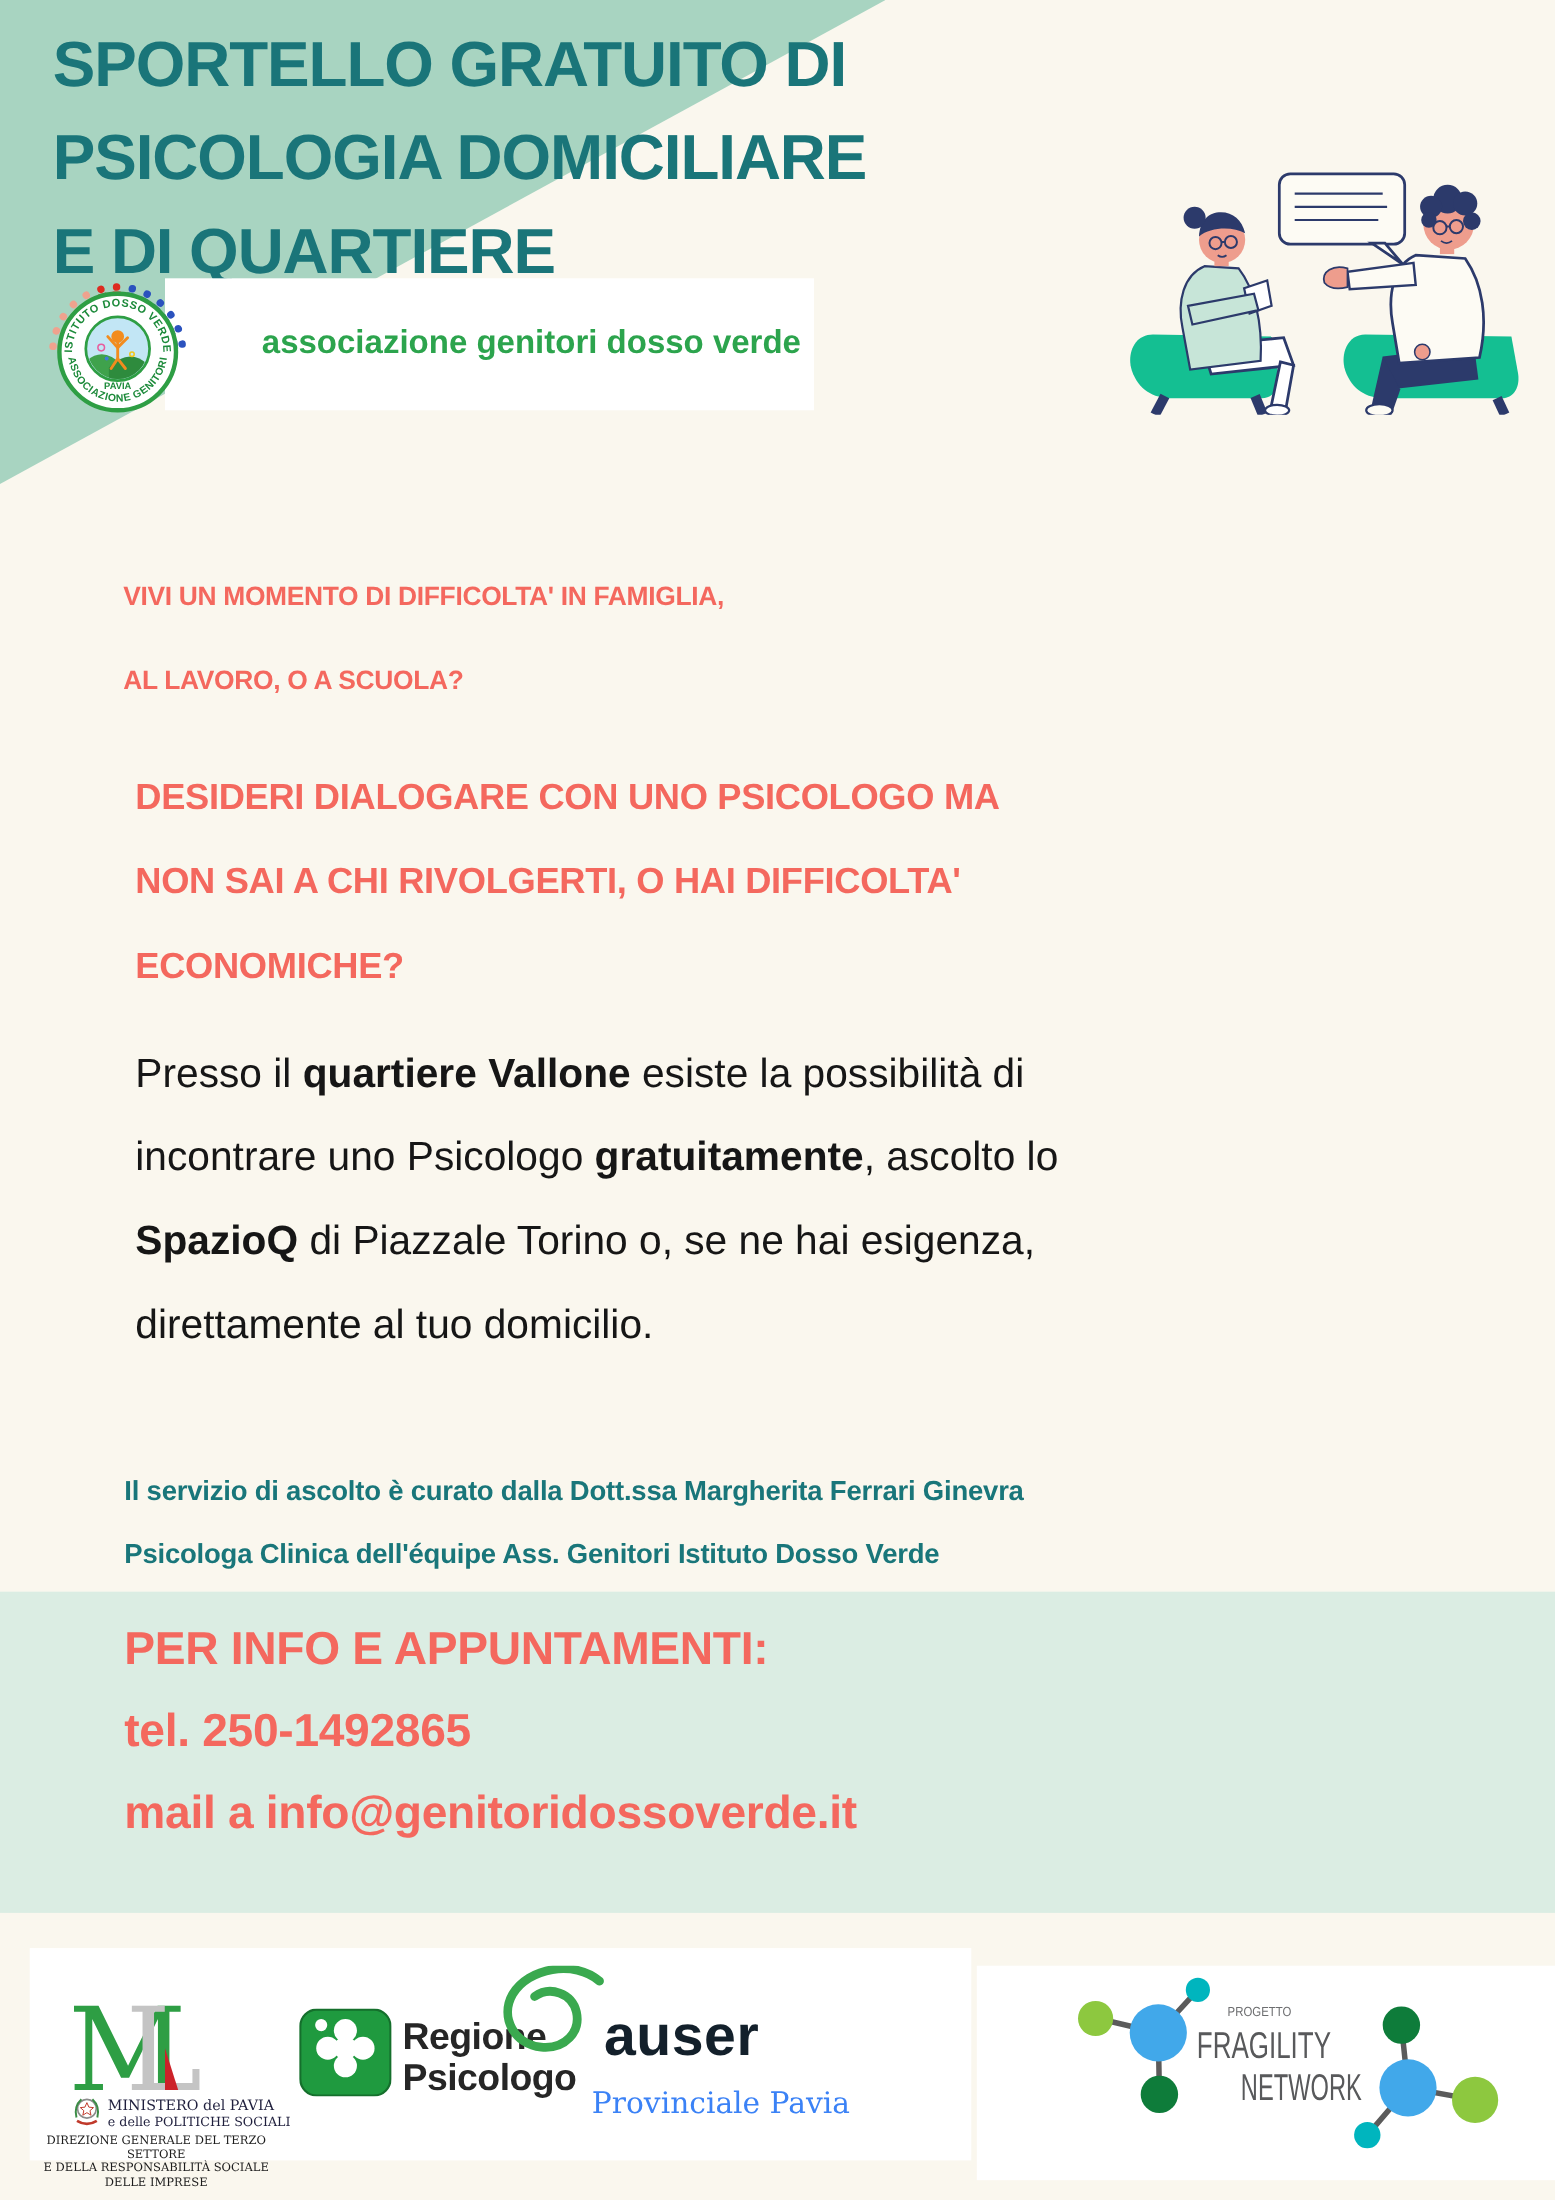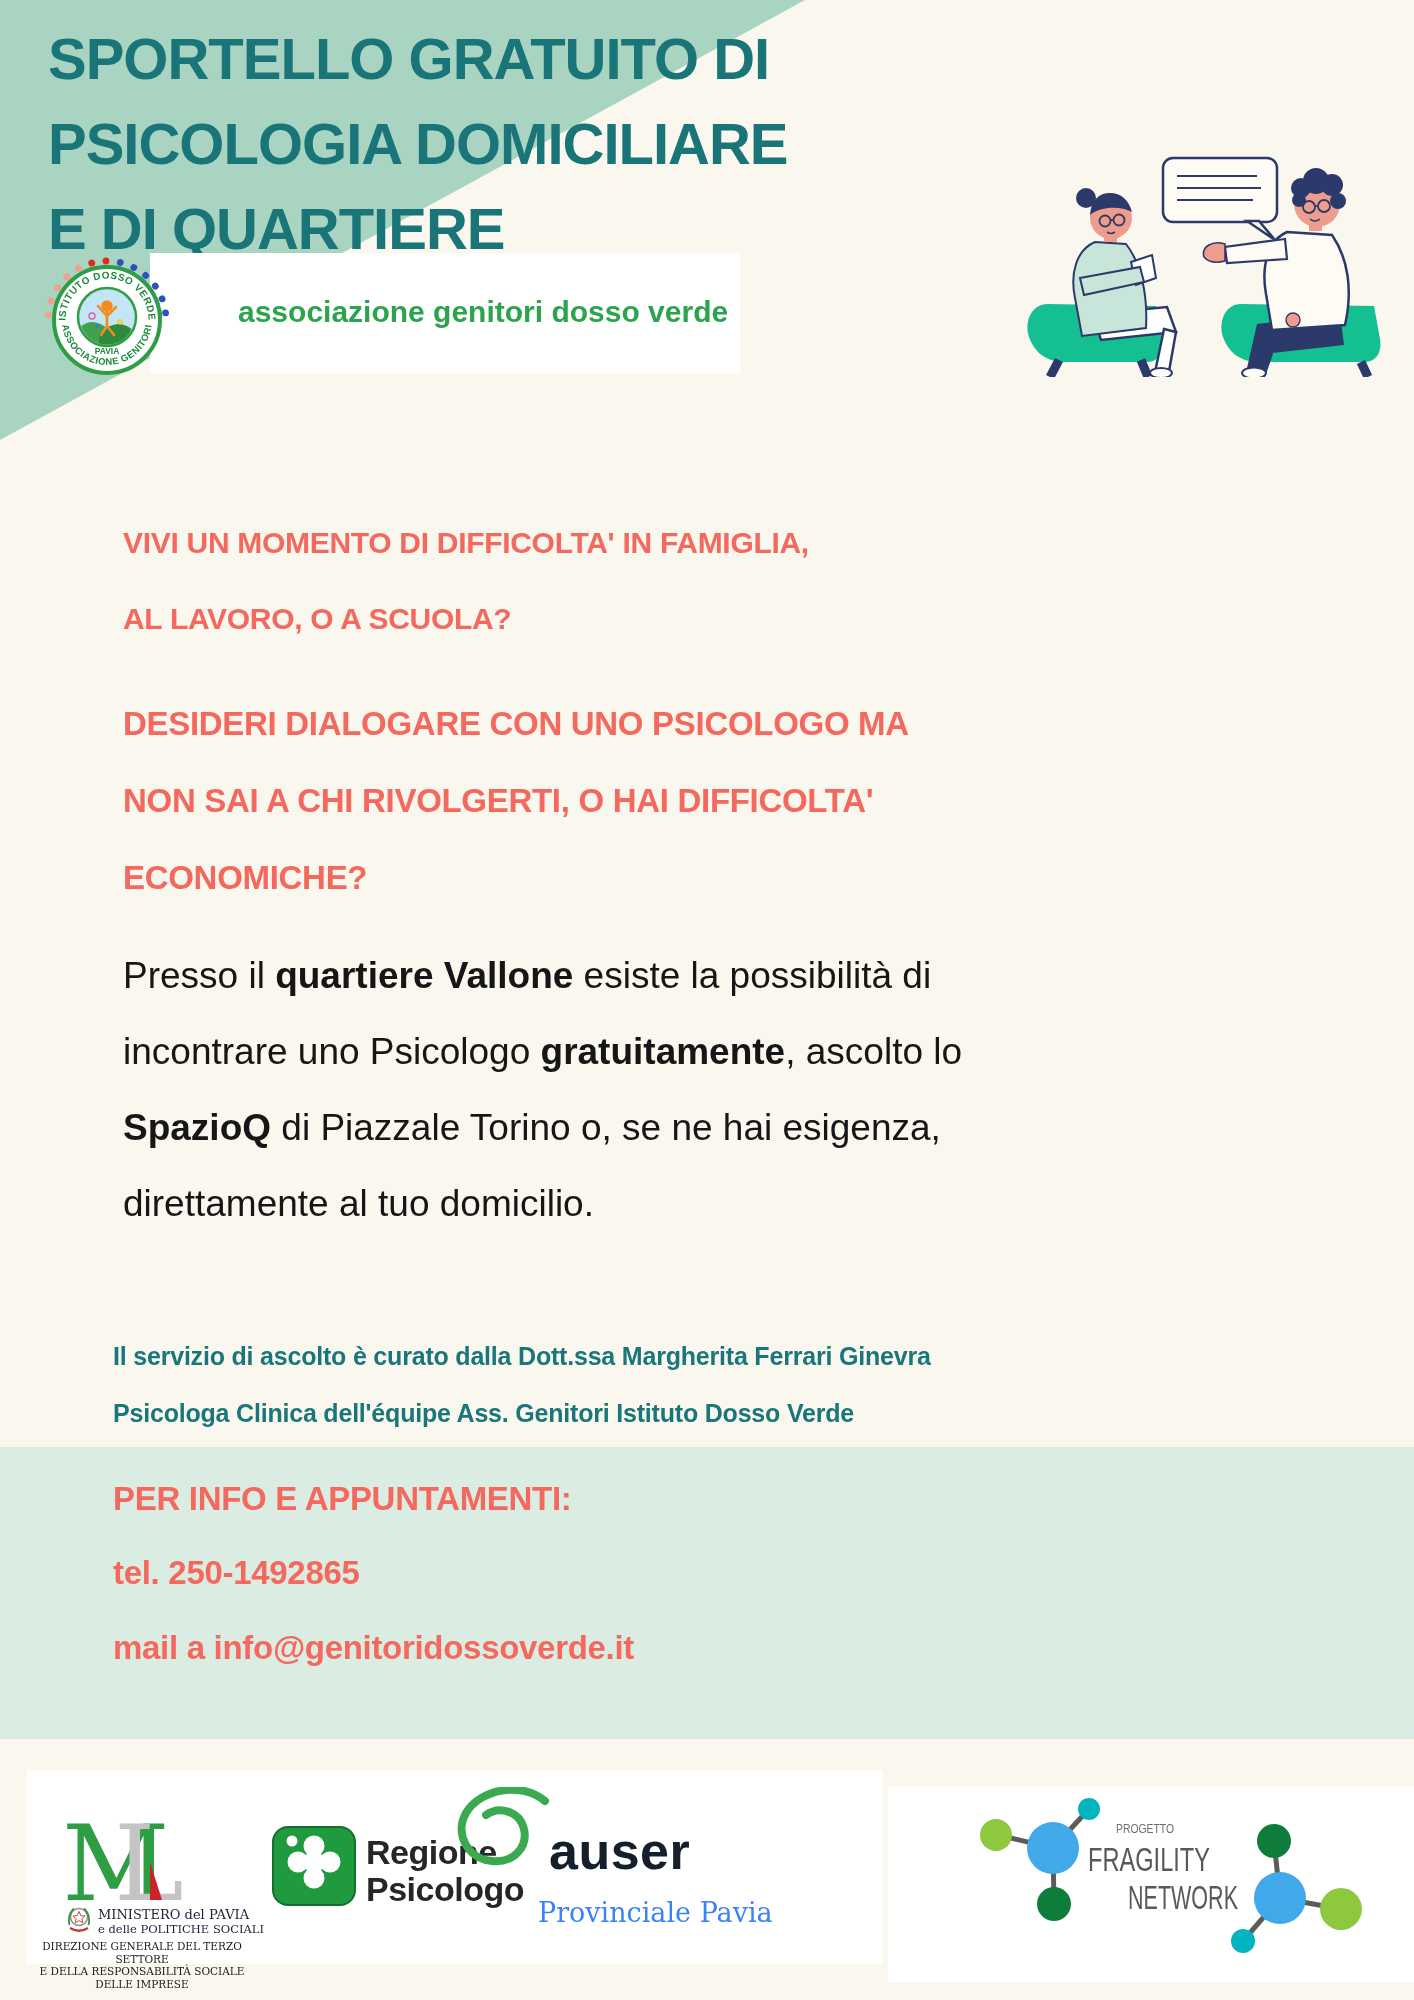--- a/index.html
+++ b/index.html
@@ -23,27 +23,27 @@
   .illustration{ left:795px; top:82px; }
   .badge{ left:37px; top:250px; }
   .assoc-box{
     left:150px; top:253px; width:590px; height:120px; background:#ffffff;
   }
   .assoc-label{
     left:238px; top:295px; color:#2CA44D; font-weight:bold;
     font-size:30px; letter-spacing:0; white-space:nowrap;
   }
   .coral{ color:#F4685E; font-weight:bold; letter-spacing:-0.3px; white-space:nowrap;}
-  .q1{ left:123px; top:505px; font-size:30px; line-height:76px; }
+  .q1{ left:112px; top:505px; font-size:24px; line-height:76px; }
   .q2{ left:123px; top:685px; font-size:33px; line-height:77px; }
   .body-lines{ left:123px; top:938px; font-size:37px; line-height:76px; color:#161616; white-space:nowrap;}
   .body-lines .b{ font-weight:bold; }
   .credit{ left:113px; top:1328px; font-size:25px; line-height:57px; color:#19767A; font-weight:bold; white-space:nowrap; letter-spacing:-0.2px;}
   .band{ left:0; top:1447px; width:1414px; height:292px; background:#DBEDE3; }
-  .band .item{ position:absolute; left:113px; font-size:33px; line-height:44px; }
+  .band .item{ position:absolute; left:113px; font-size:42px; line-height:44px; }
   .band .heading{ top:30px; }
   .band .phone{ top:104px; }
   .band .mail{ top:179px; }
   .footer-note{ left:36px; top:1774px; font-size:15px; color:#3b3b3b; letter-spacing:0.3px; white-space:nowrap;}
   .panel{ background:#ffffff; }
   .panel1{ left:27px; top:1771px; width:856px; height:193px; }
   .panel2{ left:888px; top:1787px; width:528px; height:195px; }
   .serif{ font-family:"DejaVu Serif", serif; }
   .min-line1{ left:71px; top:136px; font-size:13px; color:#1f1f3d; white-space:nowrap;}
   .min-line2{ left:71px; top:151px; font-size:11.5px; color:#1f1f3d; white-space:nowrap;}

